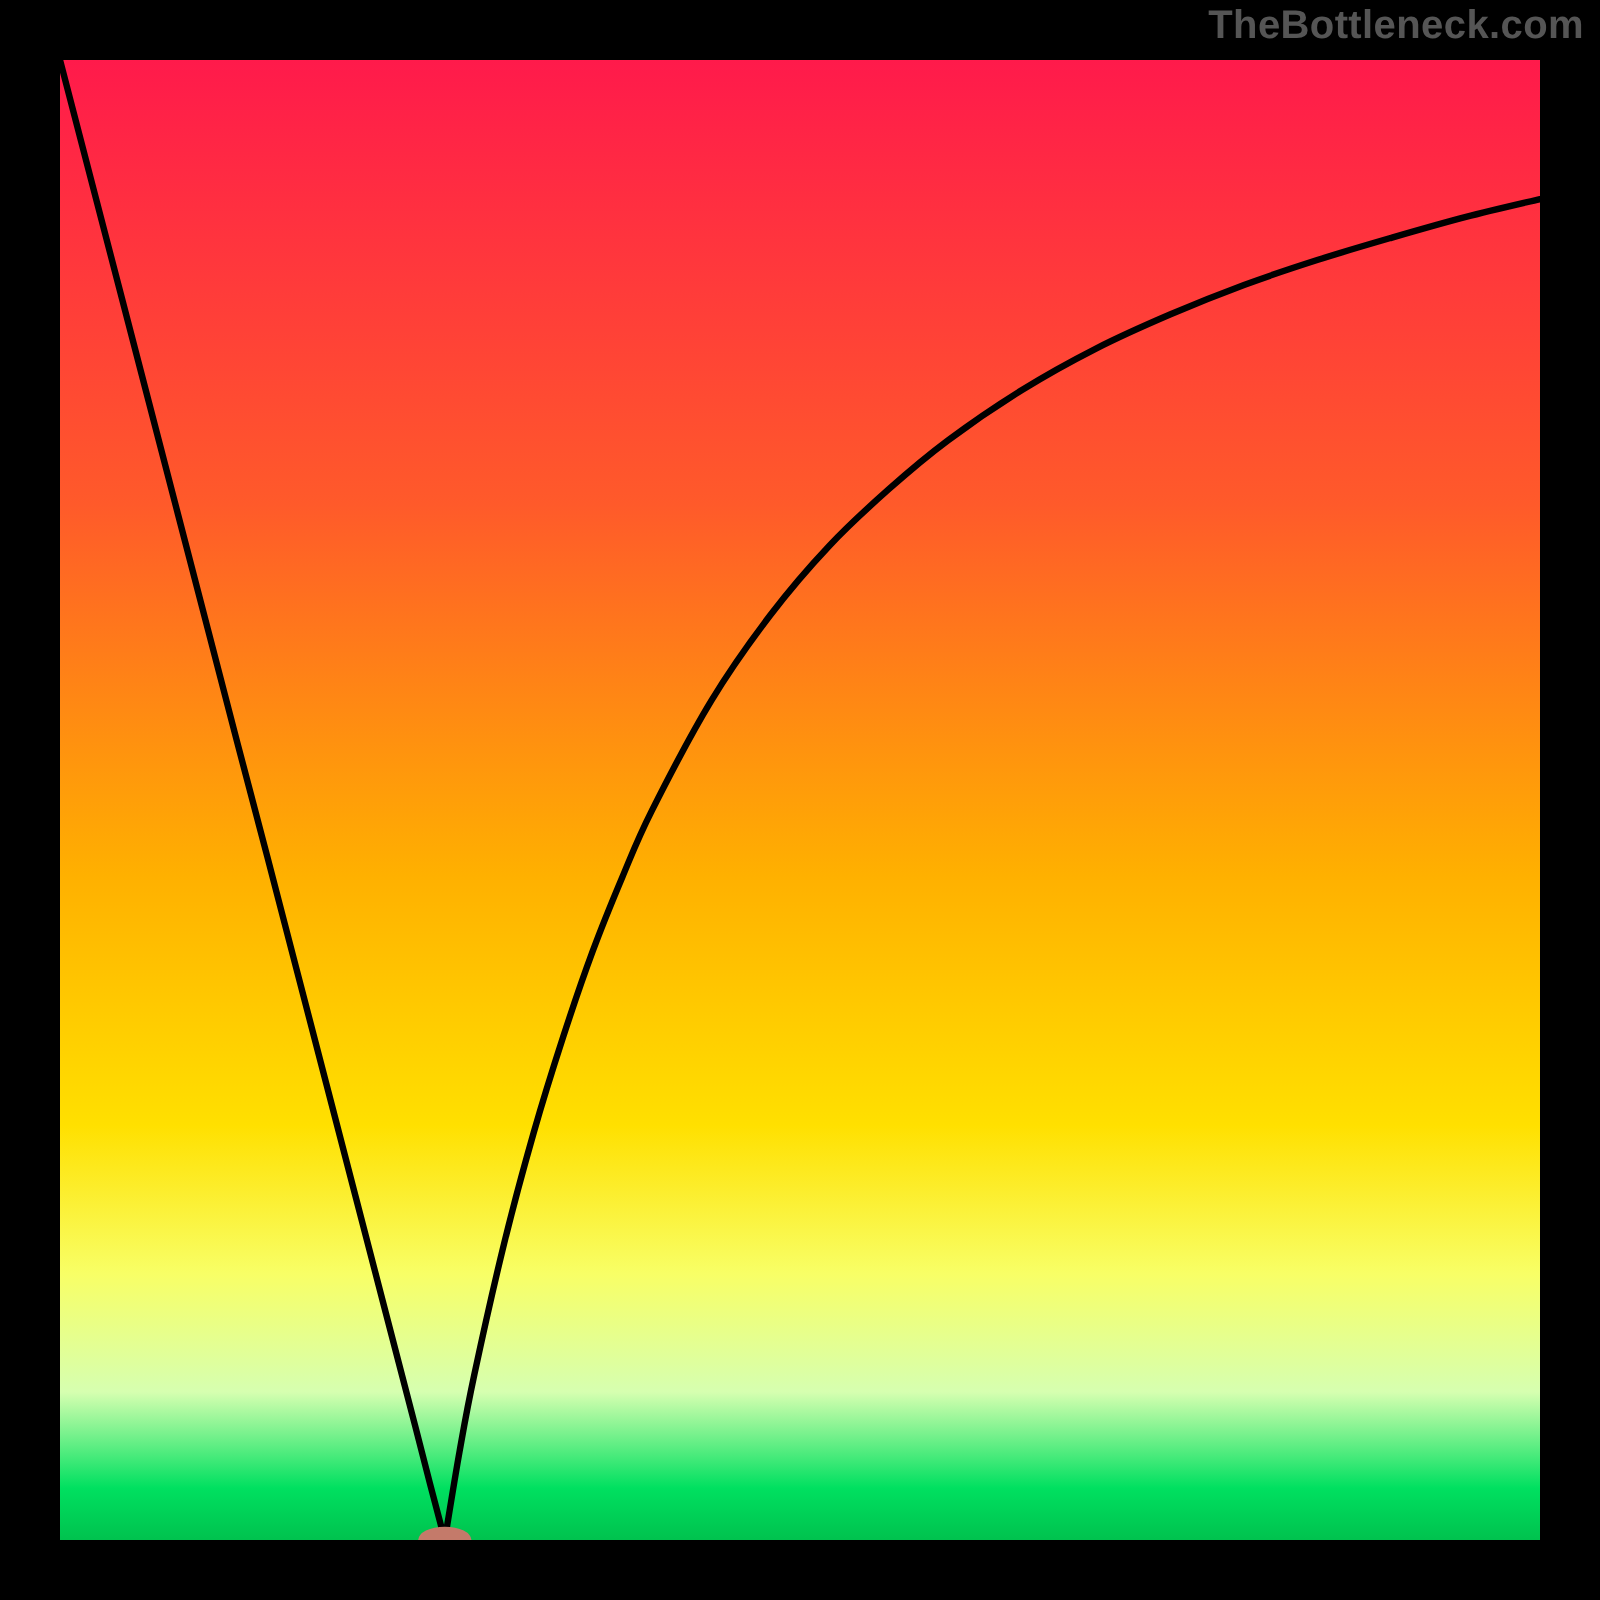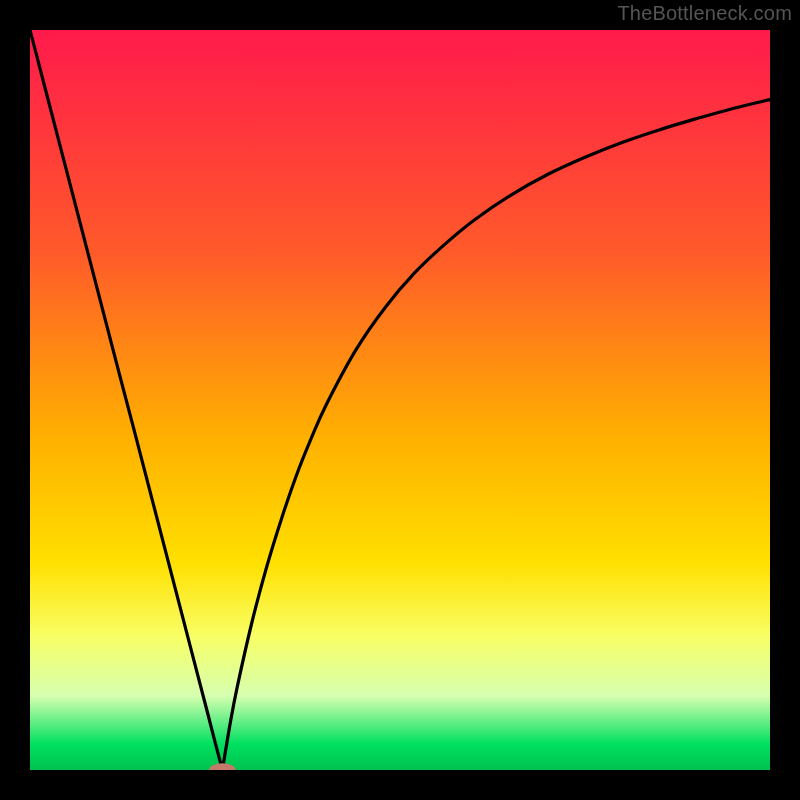--- a/index.html
+++ b/index.html
@@ -16,21 +16,21 @@
     width: 800px;
     height: 800px;
     background: #000;
   }
   .watermark {
     position: absolute;
     top: 2px;
     right: 8px;
     color: #555;
     font-size: 20px;
-    font-weight: 400;
+    font-weight: 700;
     letter-spacing: 0.2px;
     z-index: 3;
   }
   .plot-area {
     position: absolute;
     left: 30px;
     top: 30px;
     width: 740px;
     height: 740px;
     overflow: hidden;

